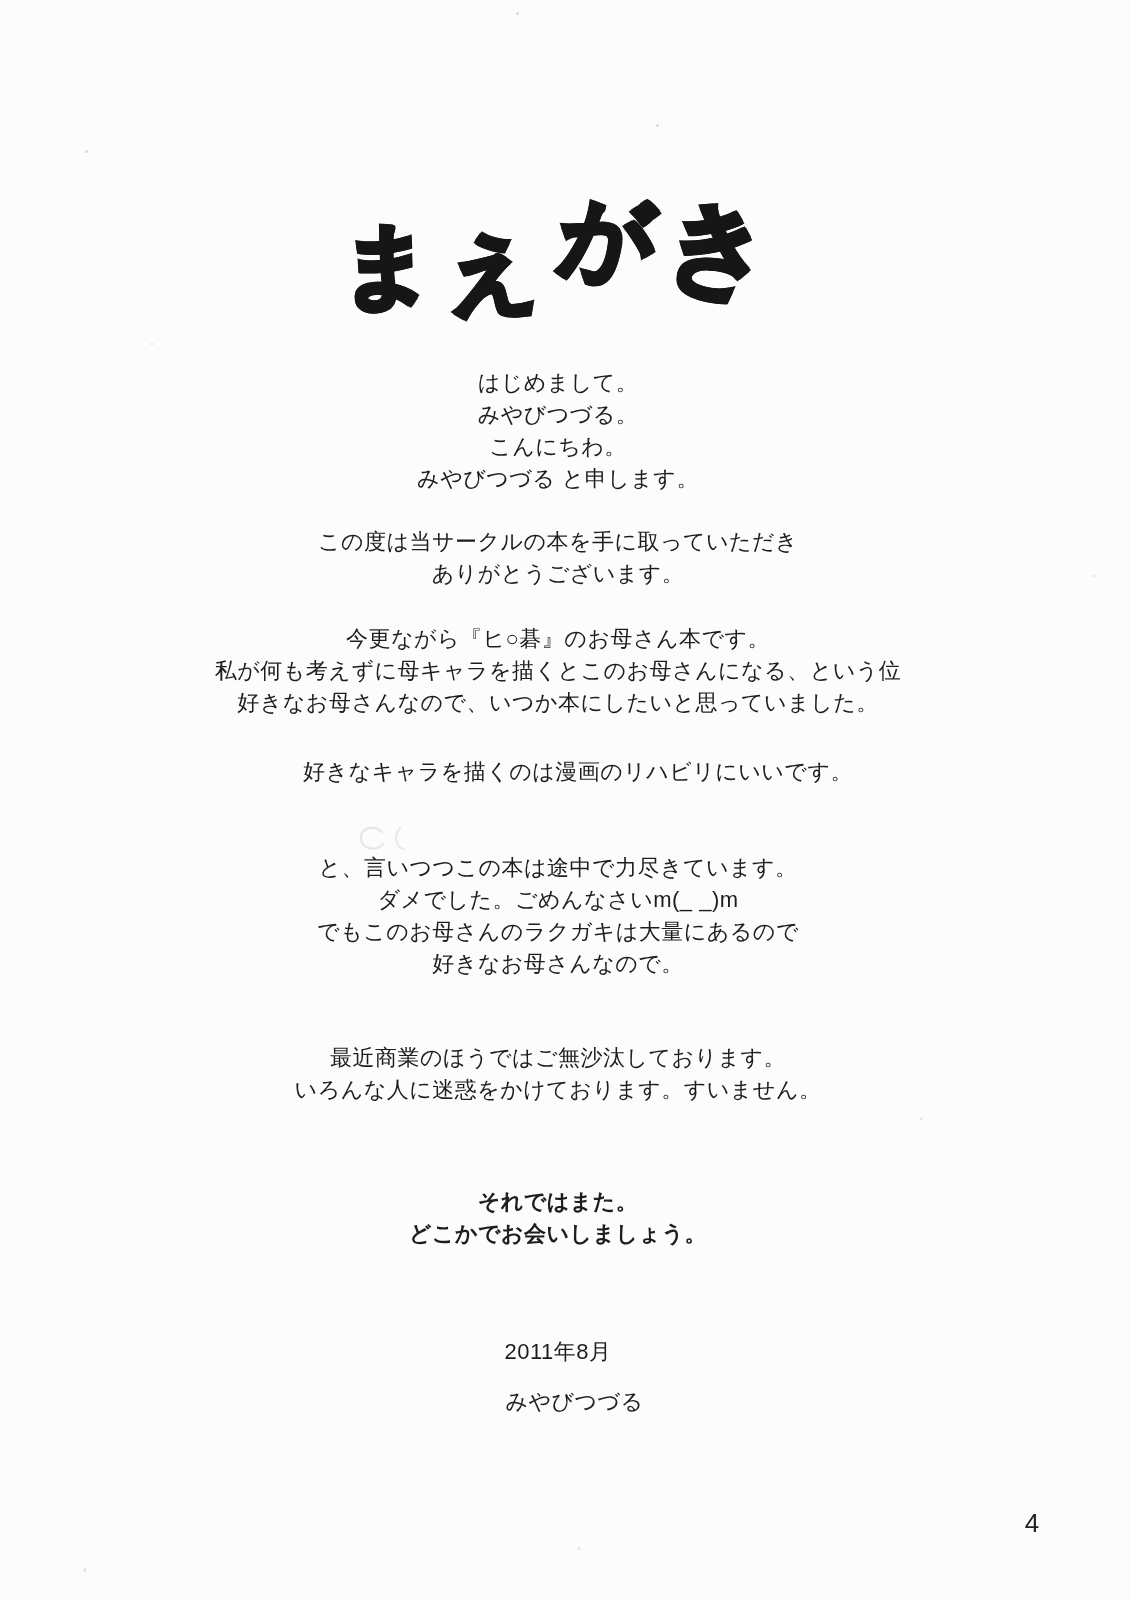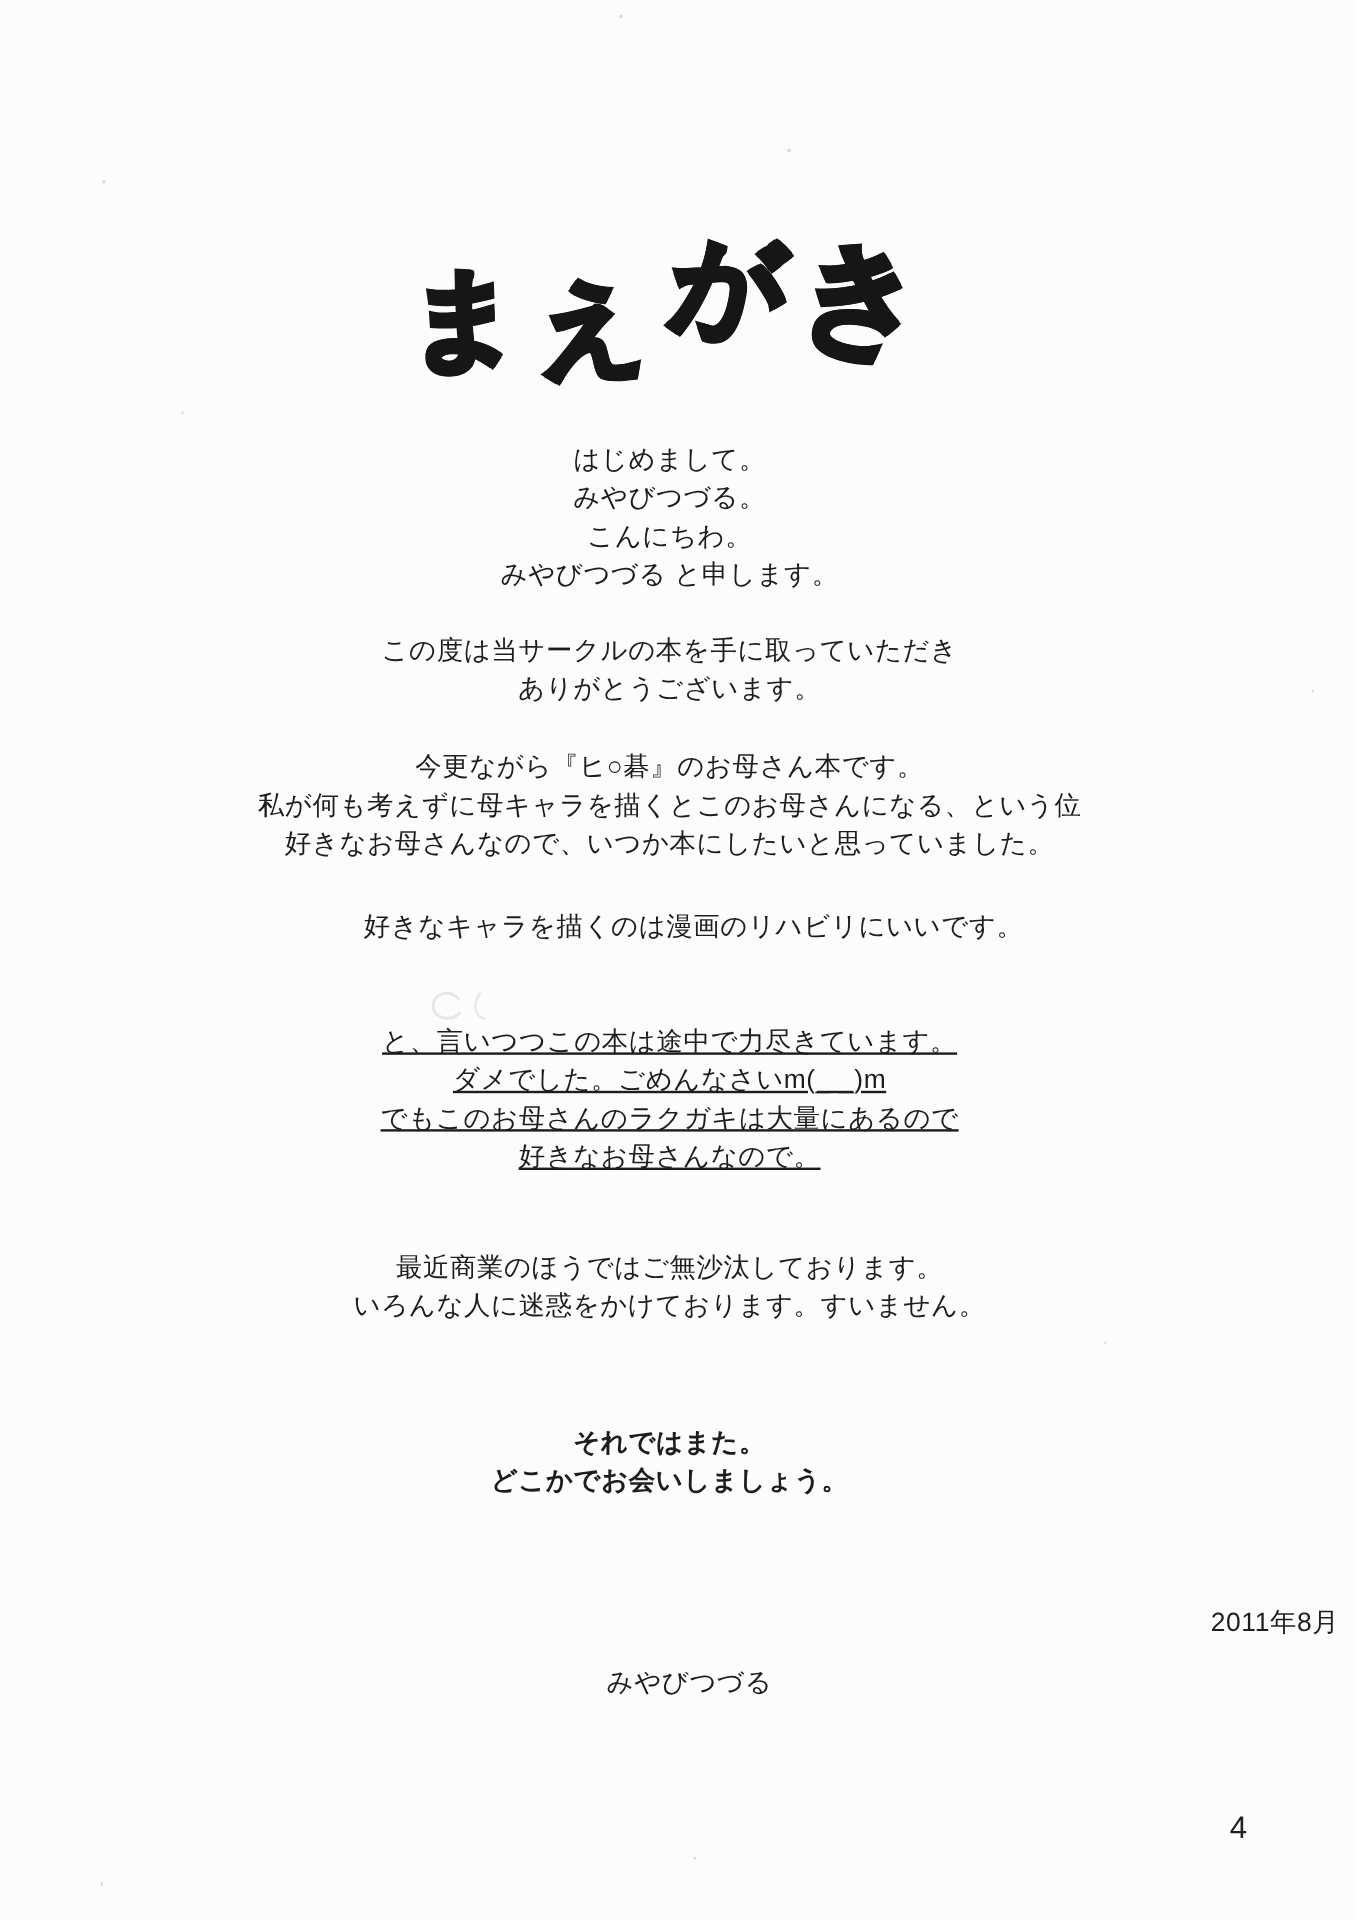--- a/index.html
+++ b/index.html
@@ -54,24 +54,24 @@
     text-align: center;
     font-size: 22px;
     line-height: 32px;
     letter-spacing: 0.5px;
     color: #1d1d1d;
   }
   .p-intro      { top: 367px; }
   .p-thanks     { top: 526px; }
   .p-about      { top: 623px; }
   .p-rehab      { top: 756px; padding-left: 40px; }
-  .p-apology    { top: 852px; text-decoration: underline; }
-  .p-commercial { top: 1042px; font-family: Liberation Mono, monospace; }
+  .p-apology    { top: 852px; }
+  .p-commercial { top: 1042px; }
   .p-farewell   { top: 1186px; font-weight: bold; }
-  .date-line    { top: 1336px; text-align: right; }
+  .date-line    { top: 1336px; }
   .author-line  { top: 1386px; padding-left: 33px; }
   .page-number {
     position: absolute;
     top: 1508px;
     left: 1008px;
     width: 48px;
     text-align: center;
     font-size: 26px;
     color: #222;
   }

